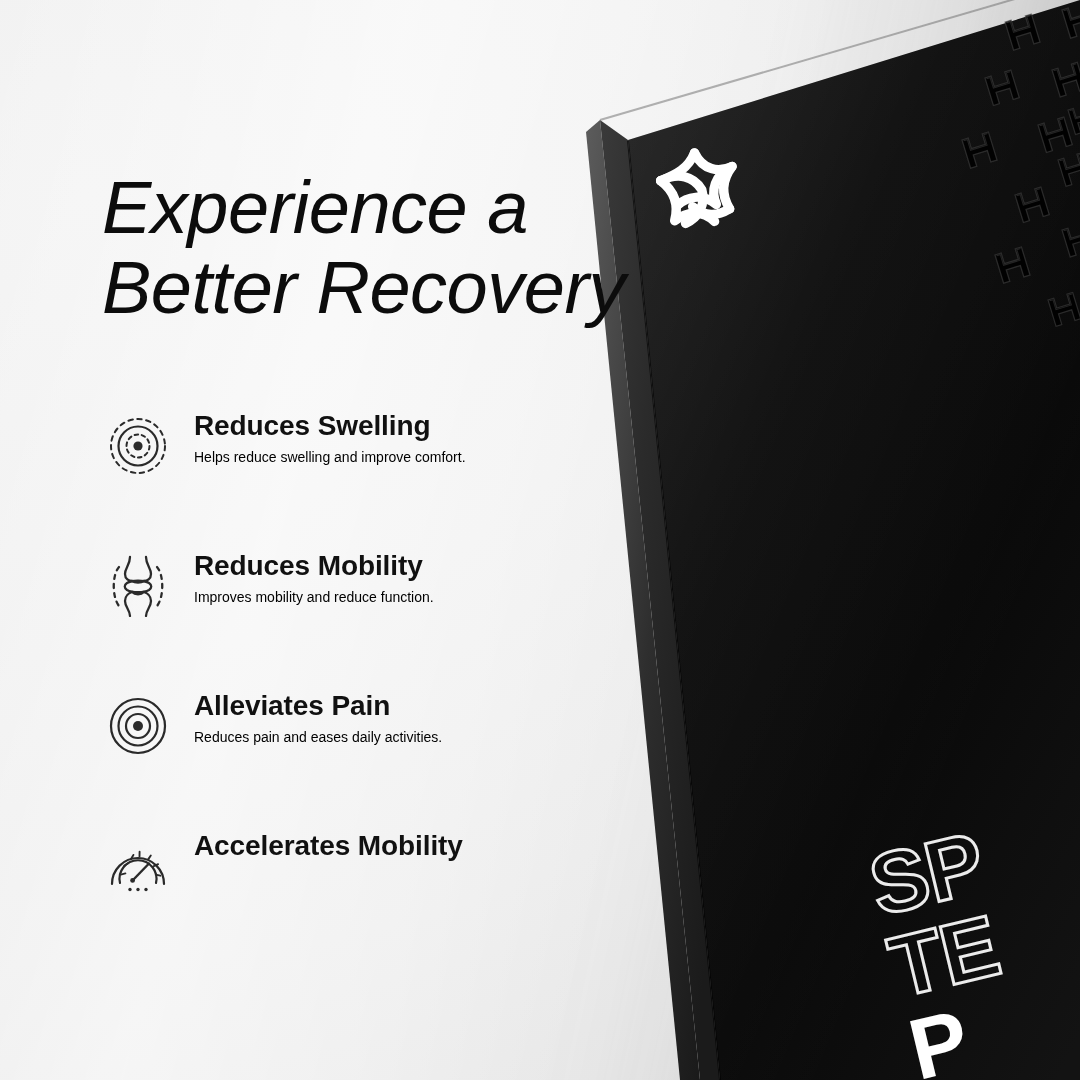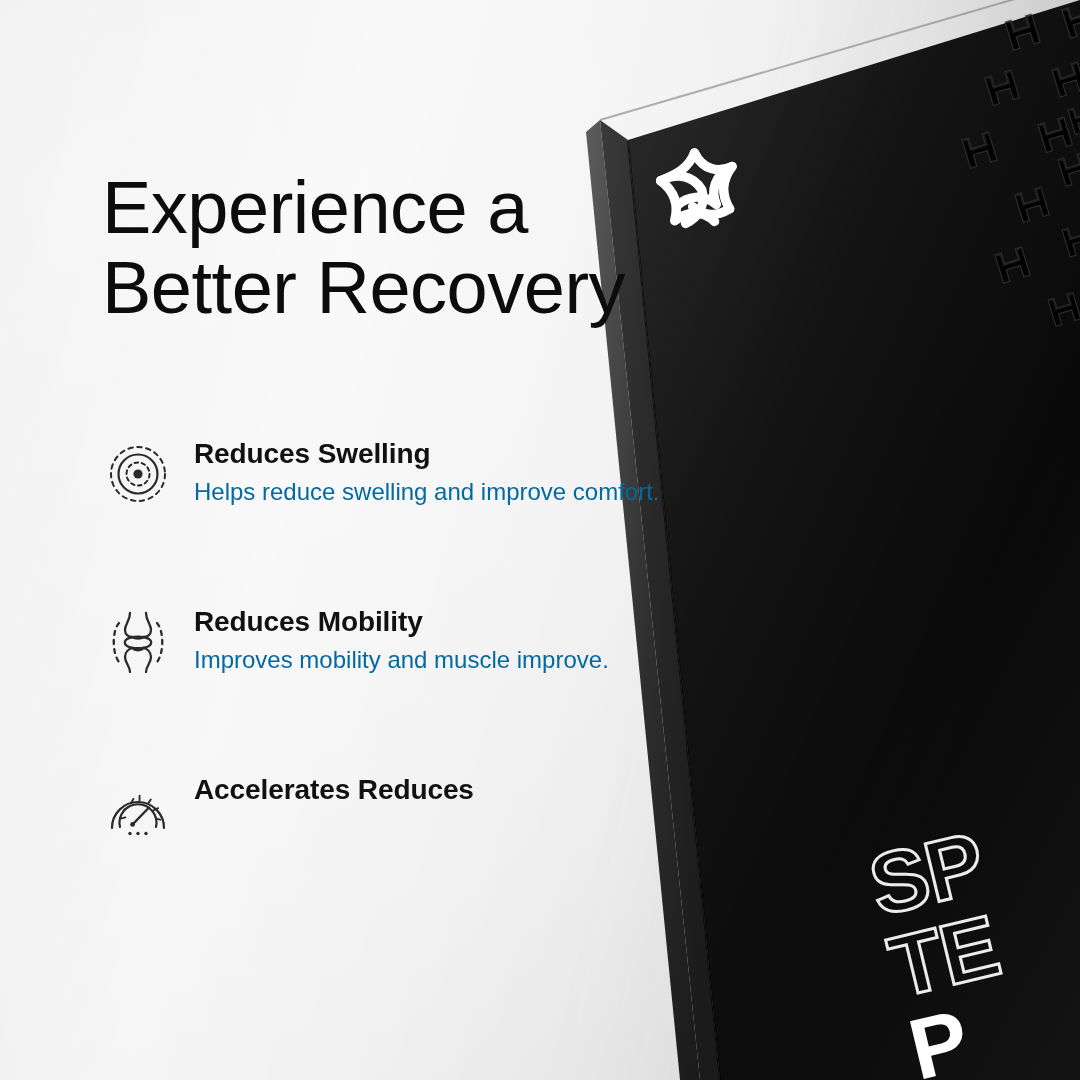--- a/index.html
+++ b/index.html
@@ -72,33 +72,33 @@
     position: absolute;
     top: 168px;
     left: 2px;
     margin: 0;
     font-size: 74px;
     line-height: 1.08;
     font-weight: 400;
     letter-spacing: -0.5px;
     color: #0c0c0c;
     white-space: pre-line;
+    font-style: italic;
   }
 
   .features {
     position: absolute;
     top: 404px;
     left: 0;
     width: 560px;
   }
   .feature {
     display: flex;
     align-items: flex-start;
     height: 140px;
-    margin-top: 28px;
   }
   .feature-icon {
     flex: 0 0 auto;
     width: 76px;
     height: 76px;
     margin-top: 4px;
     display: flex;
     align-items: center;
     justify-content: center;
   }
@@ -111,23 +111,23 @@
   .feature-title {
     margin: 0;
     font-size: 28px;
     font-weight: 700;
     letter-spacing: -0.1px;
     color: #111111;
     line-height: 1.12;
   }
   .feature-desc {
     margin: 8px 0 0 0;
-    font-size: 24px;
+    font-size: 14px;
     font-weight: 400;
-    color: #0369a1;
+    color: #000000;
     line-height: 1.25;
   }
 
   
   .package {
     position: absolute;
     inset: 0;
     pointer-events: none;
   }
   .package svg {
@@ -324,24 +324,38 @@
               <path d="M36 37 C39 38 43 41 43 46 C43 52 38 55 38 61"></path>
               <path d="M24 37 C27 40 33 40 36 37"></path>
 
               <path d="M11 12 C4 20 4 42 11 51" stroke-dasharray="4 5"></path>
               <path d="M49 12 C56 20 56 42 49 51" stroke-dasharray="4 5"></path>
             </g>
           </svg>
         </div>
         <div class="feature-text">
           <p class="feature-title">Reduces Mobility</p>
-          <p class="feature-desc">Improves mobility and muscle improve.</p>
+          <p class="feature-desc">Improves mobility and reduce function.</p>
         </div>
       </div>
 
+      <div class="feature">
+        <div class="feature-icon">
+          <svg width="60" height="60" viewBox="0 0 60 60" xmlns="http://www.w3.org/2000/svg" aria-hidden="true">
+            <circle cx="30" cy="30" r="27" fill="none" stroke="#2a2a2a" stroke-width="2.2"></circle>
+            <circle cx="30" cy="30" r="19.5" fill="none" stroke="#2a2a2a" stroke-width="2.2"></circle>
+            <circle cx="30" cy="30" r="12" fill="none" stroke="#2a2a2a" stroke-width="2.2"></circle>
+            <circle cx="30" cy="30" r="5" fill="#2a2a2a"></circle>
+          </svg>
+        </div>
+        <div class="feature-text">
+          <p class="feature-title">Alleviates Pain</p>
+          <p class="feature-desc">Reduces pain and eases daily activities.</p>
+        </div>
+      </div>
 
       <div class="feature">
         <div class="feature-icon">
           <svg width="60" height="56" viewBox="0 0 60 56" xmlns="http://www.w3.org/2000/svg" aria-hidden="true">
             <g fill="none" stroke="#2a2a2a" stroke-width="2.2" stroke-linecap="round">
 
               <path d="M4 46 A26 26 0 1 1 56 46"></path>
 
               <path d="M12 45 A18.5 18.5 0 1 1 48 45"></path>
 
@@ -355,19 +369,19 @@
 
               <path d="M25.5 41.5 L41 25.5" stroke-width="2.4"></path>
             </g>
             <circle cx="24.6" cy="42.4" r="2.4" fill="#2a2a2a"></circle>
             <circle cx="22" cy="51.5" r="1.7" fill="#2a2a2a"></circle>
             <circle cx="30" cy="51.5" r="1.7" fill="#2a2a2a"></circle>
             <circle cx="38" cy="51.5" r="1.7" fill="#2a2a2a"></circle>
           </svg>
         </div>
         <div class="feature-text">
-          <p class="feature-title">Accelerates Reduces</p>
+          <p class="feature-title">Accelerates Mobility</p>
         </div>
       </div>
 
     </div>
   </div>
 </div>
 
 </body></html>

